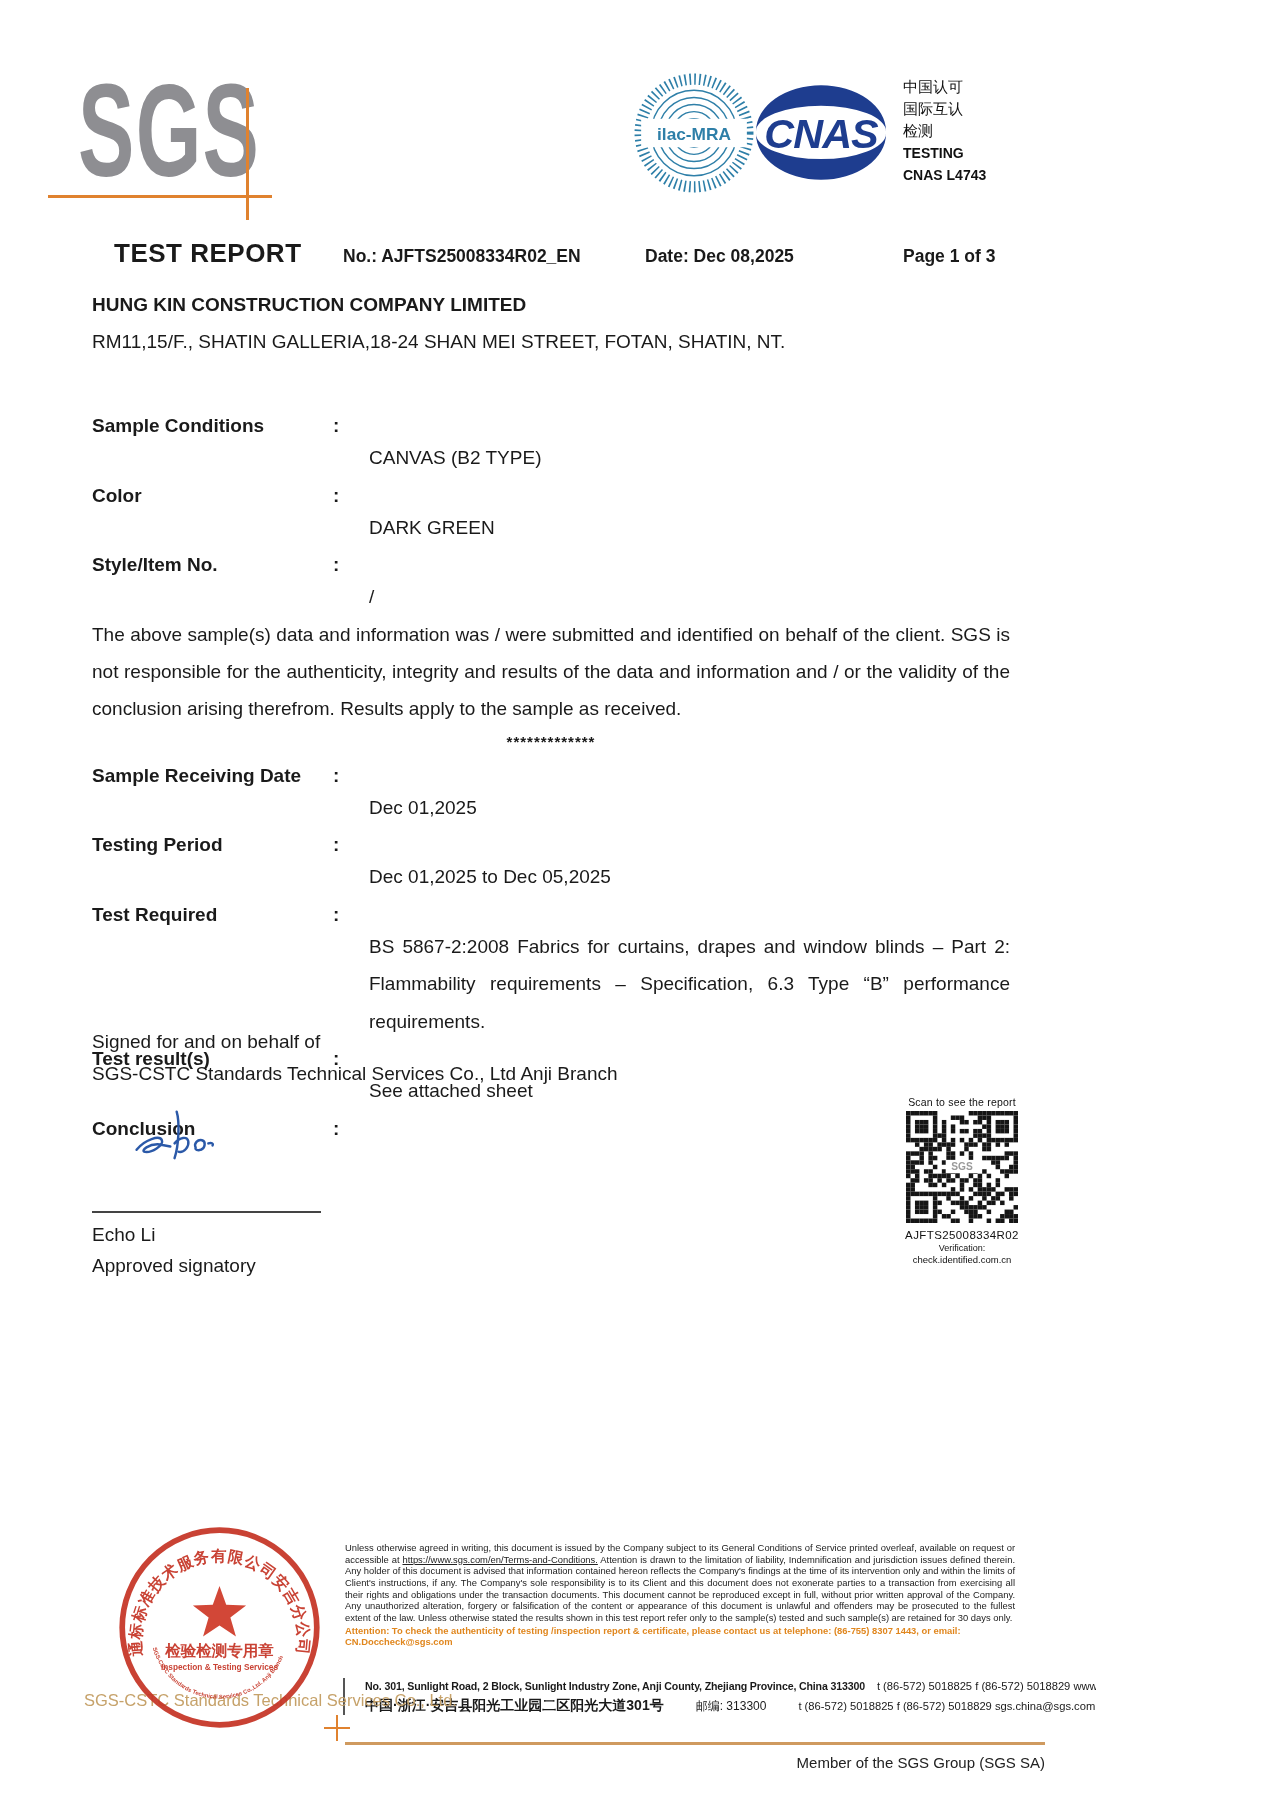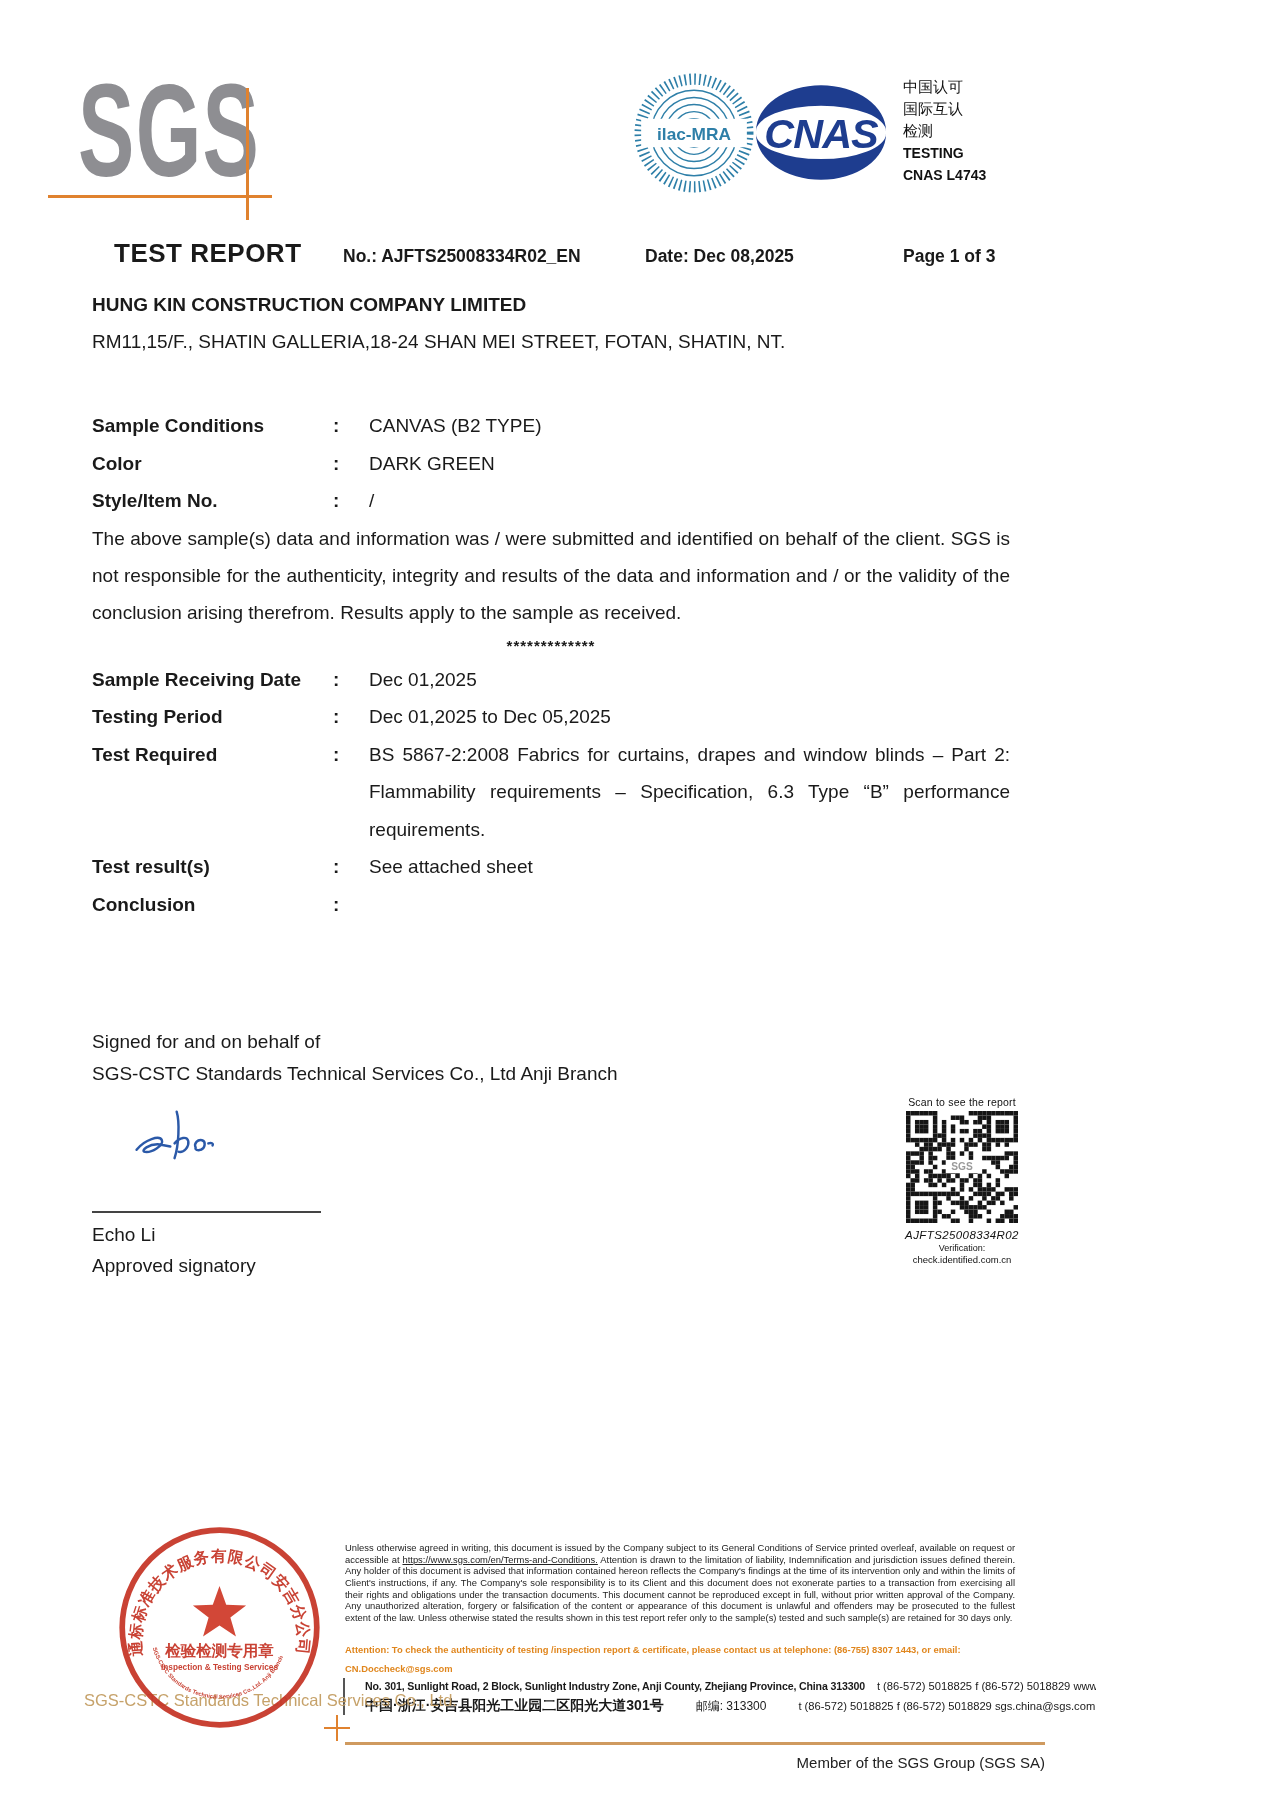--- a/index.html
+++ b/index.html
@@ -22,47 +22,47 @@
   .reppage{left:903px;top:246px;font-size:17.5px;font-weight:bold;}
 
   
   .client-name{left:92px;top:294px;font-size:19px;font-weight:bold;}
   .client-addr{left:92px;top:331px;font-size:19px;}
 
   
   .main{left:92px;top:404px;width:918px;padding-top:3px;font-size:19px;}
   .frow{display:grid;grid-template-columns:241px 36px 641px;line-height:37.5px;}
   .flabel{font-weight:bold;}
-  .fvalue{text-align:justify;}
+  .fvalue{text-align:justify;margin-top:32px;}
   .para{line-height:37px;text-align:justify;margin:0;}
   .stars{text-align:center;font-size:15px;font-weight:bold;letter-spacing:1px;line-height:30px;}
   .bold{font-weight:bold;}
 
   
   .signed{left:92px;top:1026px;font-size:19px;line-height:32px;}
   .sig-svg{left:126px;top:1096px;}
   .sig-block{left:92px;top:1211px;font-size:19px;line-height:31px;}
   .sigline{width:229px;border-top:2px solid #444;margin-bottom:6px;}
 
   
   .qr{left:884px;top:1096px;width:156px;text-align:center;color:#111;}
   .qr-cap{font-size:10.5px;letter-spacing:0.2px;margin-bottom:3px;}
-  .qr-code{font-size:11.5px;letter-spacing:0.4px;margin-top:2px;font-style:italic;}
+  .qr-code{font-size:11.5px;letter-spacing:0.4px;margin-top:2px;}
   .qr-ver{font-size:9px;margin-top:2px;line-height:11px;}
   .qr-url{font-size:9.5px;line-height:11px;}
 
   
   .stamp-bg{left:84px;top:1686px;font-size:16.5px;line-height:28px;color:#c6a26a;z-index:1;}
   .stamp{left:116px;top:1524px;z-index:2;opacity:0.93;}
 
   
   .fine{left:345px;top:1542px;width:670px;font-size:9.4px;line-height:11.65px;
         text-align:justify;color:#222;}
   .fine a, .fine .lnk{text-decoration:underline;color:#222;}
-  .attention{margin-top:16px;font-weight:bold;color:#e0861d;line-height:19px;text-align:left;}
+  .attention{margin-top:1px;font-weight:bold;color:#e0861d;line-height:11px;text-align:left;}
   .addr{left:343px;top:1678px;width:705px;border-left:2px solid #555;padding-left:20px;}
   .addr-row{display:flex;gap:12px;align-items:baseline;margin-top:2px;white-space:nowrap;}
   .addr-en{font-size:10.6px;letter-spacing:-0.15px;font-weight:bold;}
   .addr-contact{font-size:11.2px;}
   .addr-cn{font-size:14px;font-weight:bold;}
   .addr-postal{font-size:12px;}
   .row2{margin-top:5px;gap:32px;}
   .cross{left:324px;top:1715px;width:26px;height:26px;}
   .cross:before{content:"";position:absolute;left:12px;top:0;width:2px;height:26px;background:#e0822f;}
   .cross:after{content:"";position:absolute;left:0;top:12px;width:26px;height:2px;background:#e0822f;}

